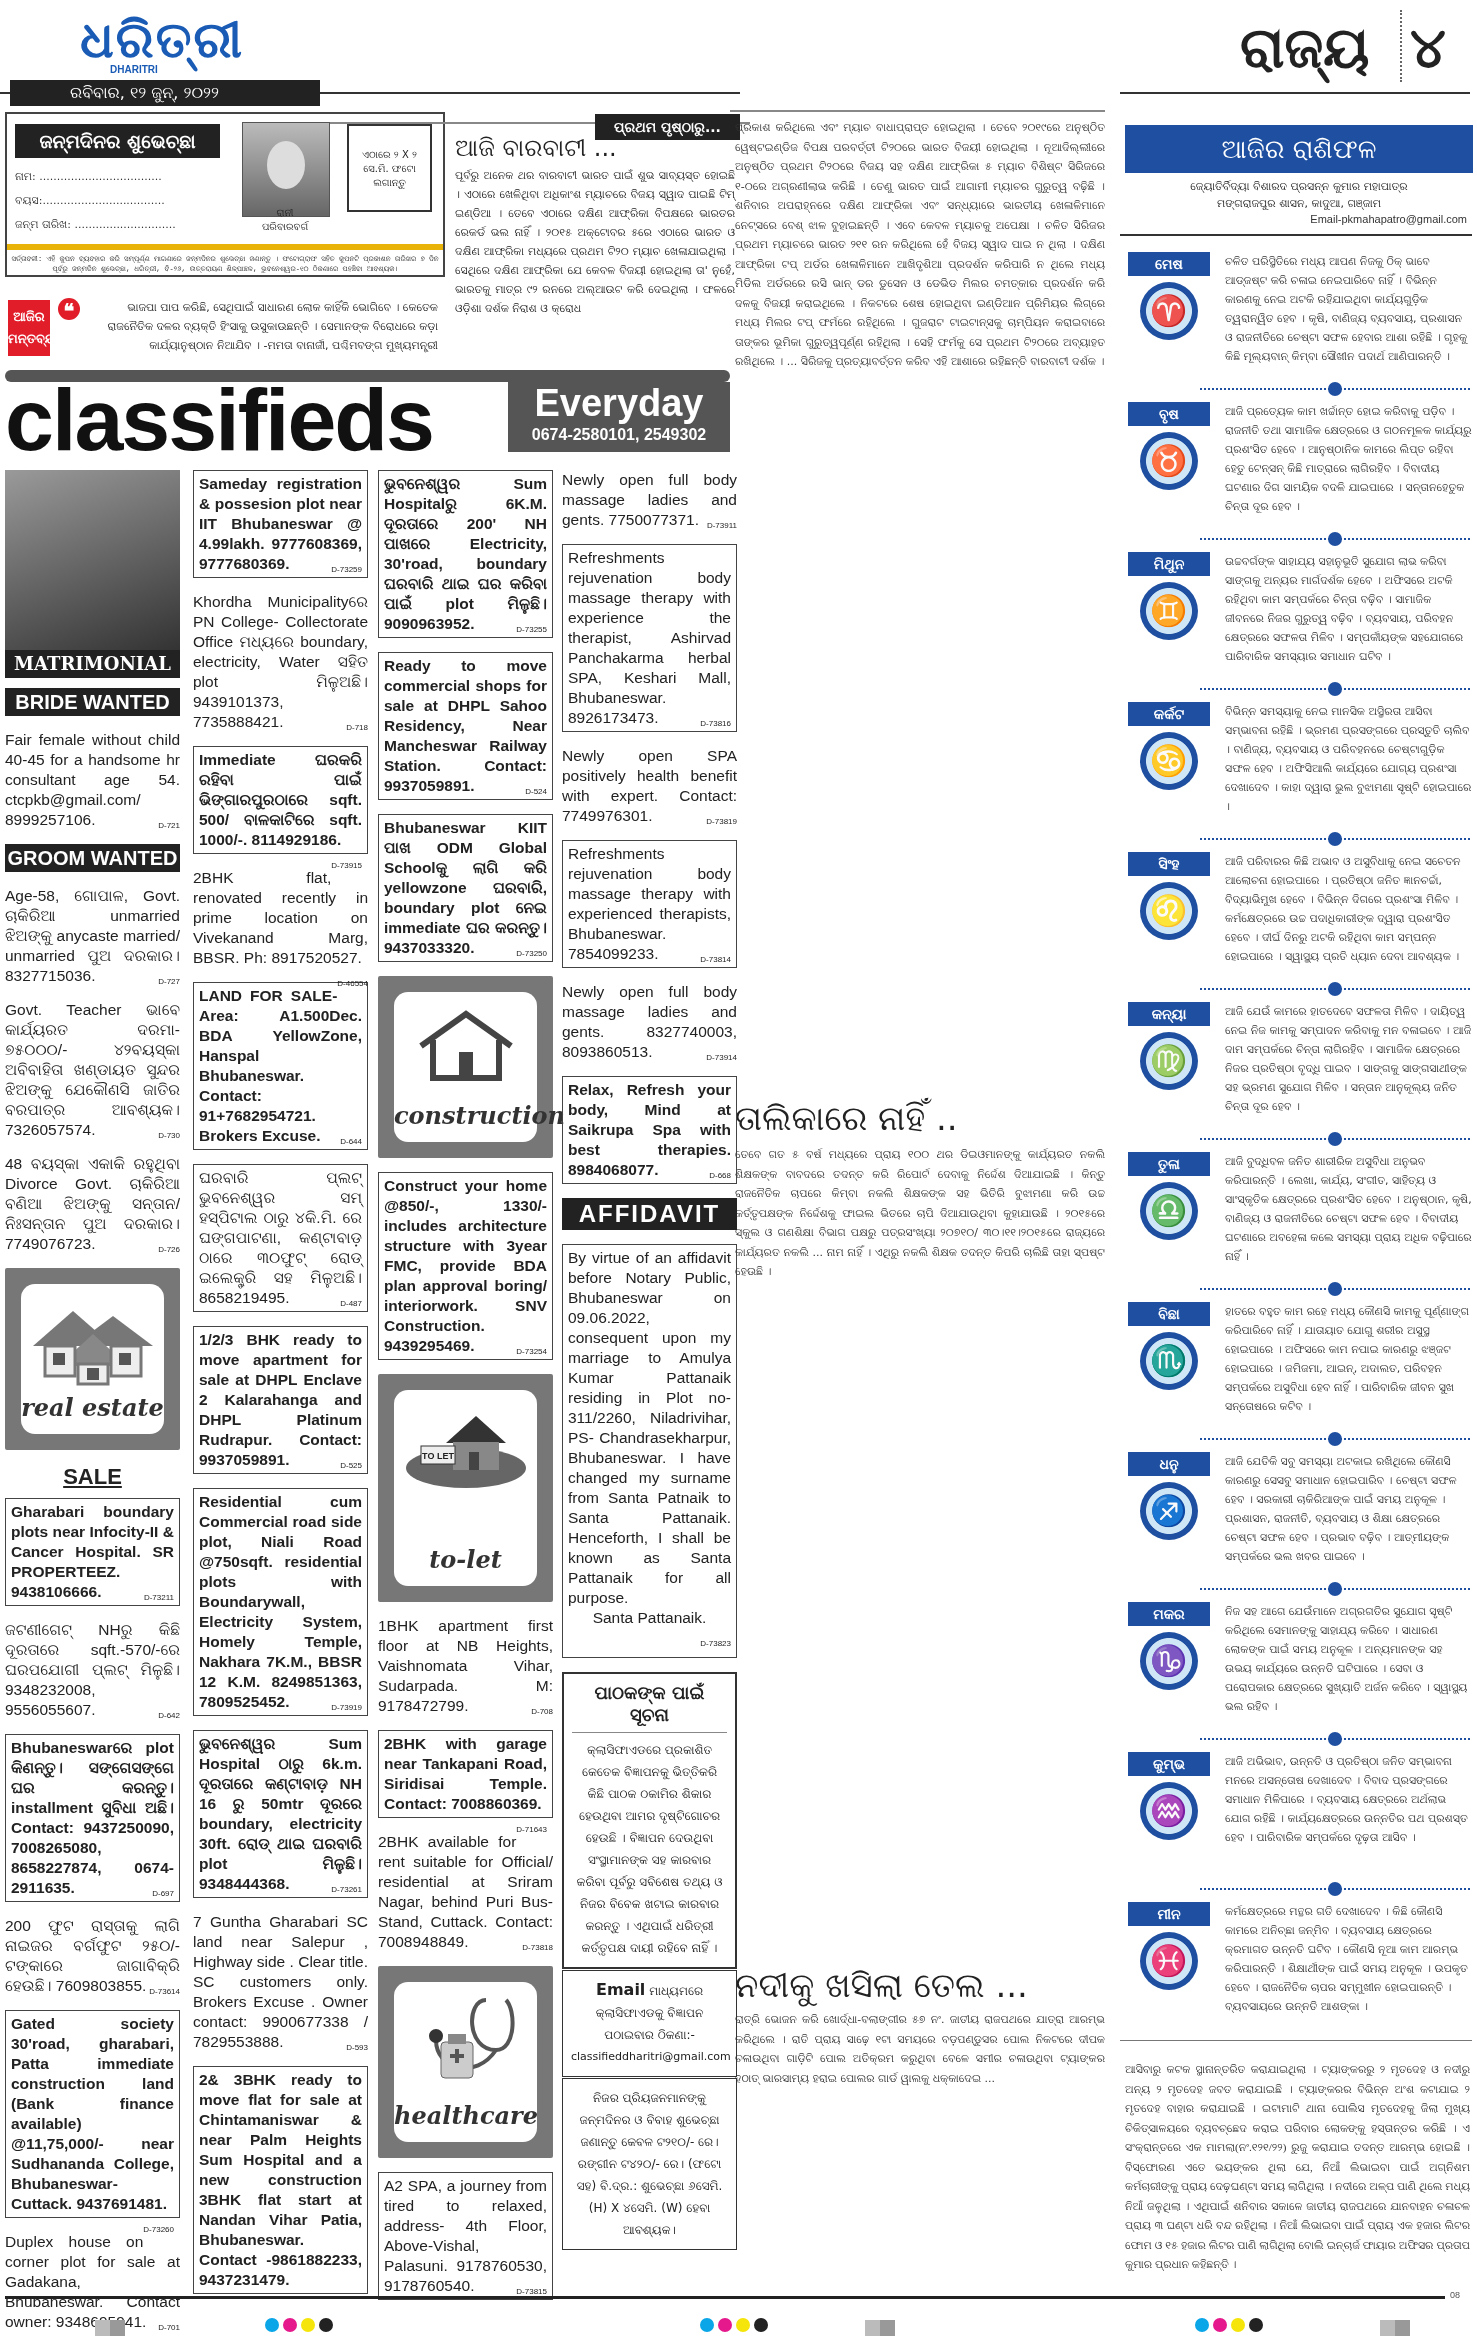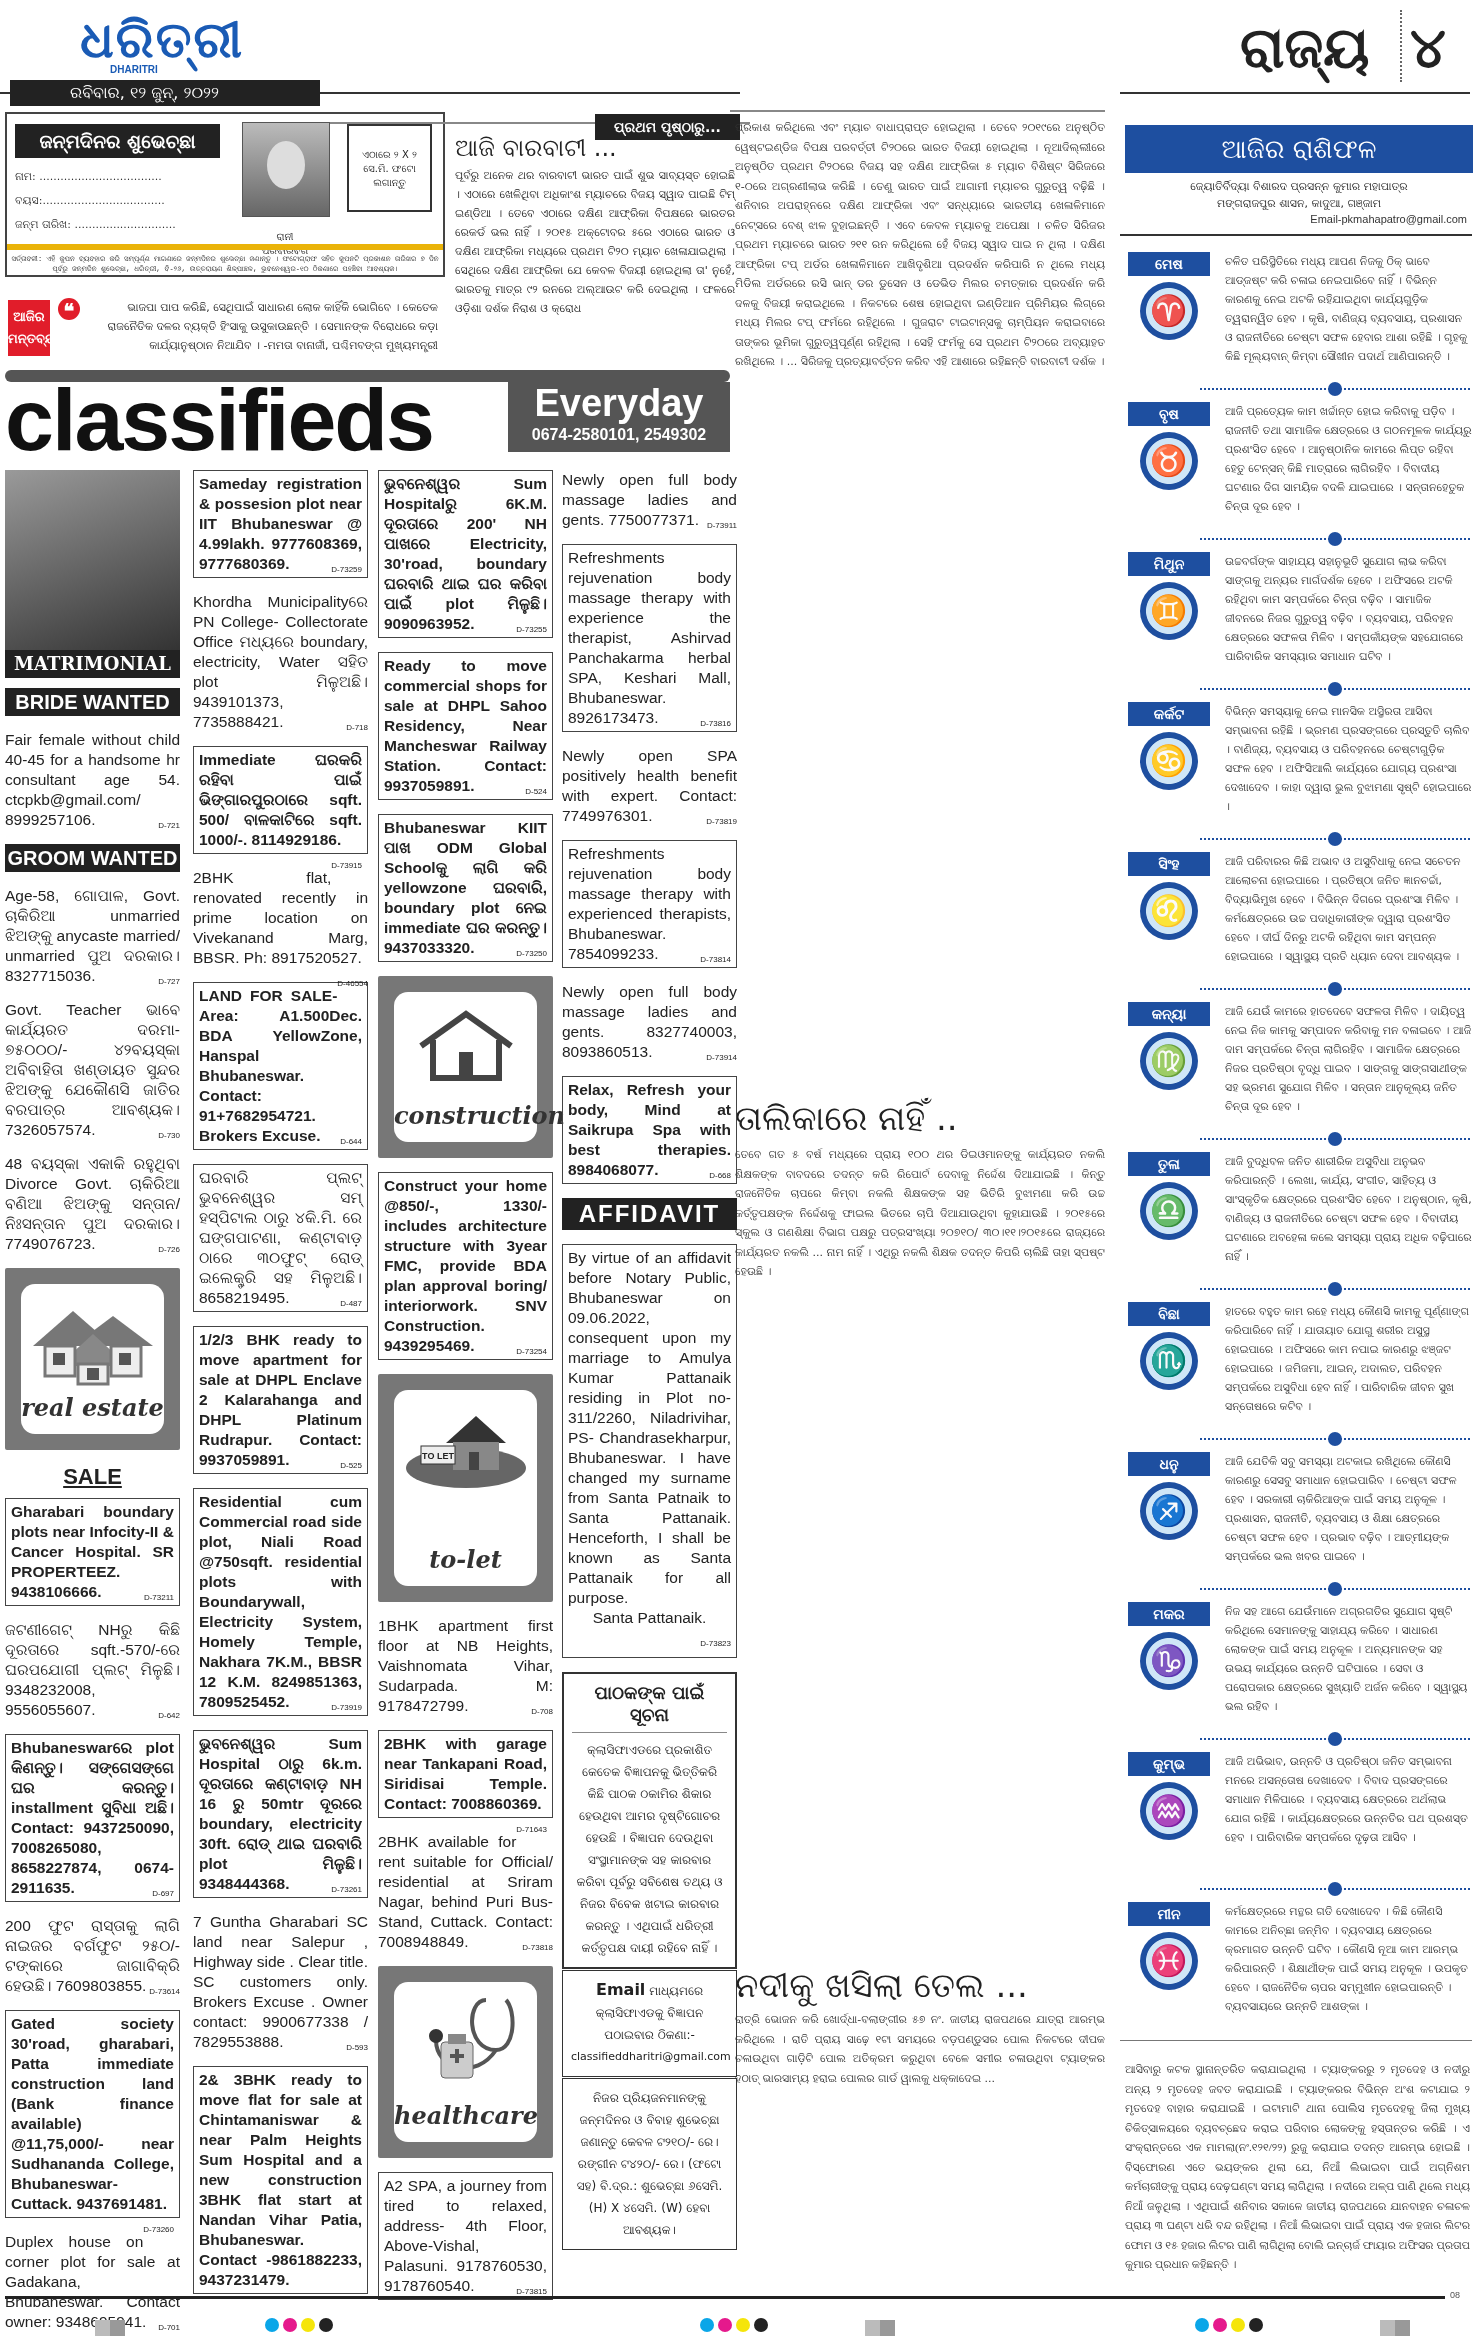--- a/index.html
+++ b/index.html
@@ -14,21 +14,21 @@
 #section{left:1240px;top:15px;font-size:56px;font-family:"DejaVu Sans",sans-serif;font-weight:bold;color:#222}
 #section-sep{left:1400px;top:10px;height:72px;border-left:2px dotted #666}
 #page-num{left:1410px;top:15px;font-size:56px;font-weight:bold;font-family:"DejaVu Sans",sans-serif}
 #right-top-rule{left:1120px;top:92px;width:350px;height:2px;background:#333}
 
 #bday{left:5px;top:112px;width:440px;height:165px;border:2px solid #444}
 #bday-title{left:8px;top:10px;width:205px;height:34px;background:#222;color:#fff;font-size:19px;font-weight:bold;text-align:center;line-height:34px;font-family:"DejaVu Sans",sans-serif}
 .bday-field{position:absolute;left:8px;font-size:11px;color:#333;font-family:"DejaVu Sans",sans-serif}
 #bday-photo{left:235px;top:8px;width:88px;height:95px;background:linear-gradient(180deg,#bbb,#666);border:1px solid #555}
 #bday-photo .face{position:absolute;left:24px;top:18px;width:38px;height:48px;border-radius:50%;background:#ddd}
-#bday-caption{left:228px;top:116px;width:100px;text-align:center;font-size:10px;line-height:14px;font-family:"DejaVu Sans",sans-serif}
+#bday-caption{left:228px;top:92px;width:100px;text-align:center;font-size:10px;line-height:14px;font-family:"DejaVu Sans",sans-serif}
 #bday-slot{left:340px;top:10px;width:85px;height:88px;border:2px solid #333;font-size:10px;text-align:center;padding-top:22px;line-height:14px;font-family:"DejaVu Sans",sans-serif}
 #bday-note{left:0;top:130px;width:436px;border-top:6px solid #eab308;font-size:7px;text-align:center;padding:4px;line-height:10px;font-family:Liberation Mono, monospace}
 
 #quote-tag{left:8px;top:300px;width:42px;height:56px;background:#e11d2a;color:#fff;font-size:13px;font-weight:bold;text-align:center;padding-top:6px;line-height:22px;font-family:"DejaVu Sans",sans-serif}
 #quote-icon{left:58px;top:298px;width:22px;height:22px;border-radius:50%;background:#e11d2a;color:#fff;font-size:20px;text-align:center;line-height:26px;font-weight:bold}
 #quote-text{left:88px;top:298px;width:350px;font-size:11px;line-height:19px;text-align:right;font-family:"DejaVu Sans",sans-serif}
 
 #fp-rule{left:330px;top:122px;width:420px;height:2px;background:#888}
 #fp-tag{left:595px;top:114px;width:145px;height:26px;background:#222;color:#fff;font-size:14px;font-weight:bold;text-align:center;line-height:26px;font-family:"DejaVu Sans",sans-serif}
 #fp-head{left:455px;top:134px;font-size:24px;font-family:"DejaVu Sans",sans-serif}

